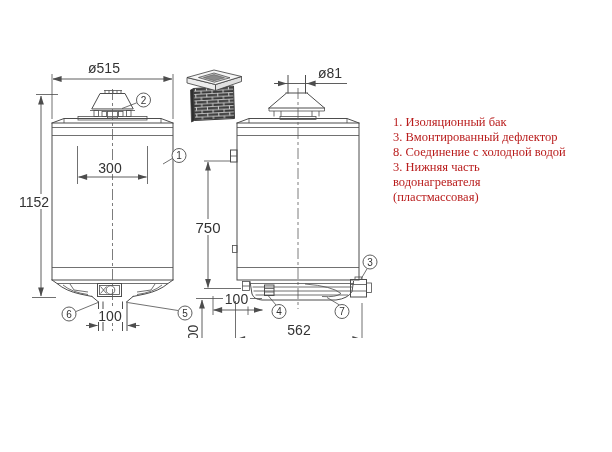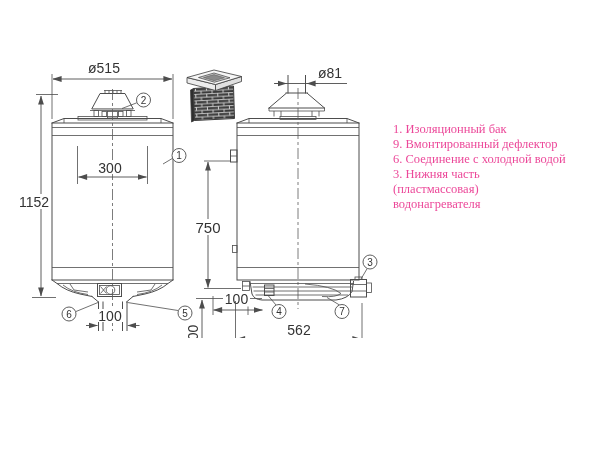--- a/index.html
+++ b/index.html
@@ -9,23 +9,23 @@
   .ln{stroke:#4d4d4d;stroke-width:1;fill:none;stroke-linecap:square;}
   .thin{stroke:#4d4d4d;stroke-width:.8;fill:none;}
   .cline{stroke:#5a5a5a;stroke-width:.8;fill:none;stroke-dasharray:11 3 3 3;}
   .dimln{stroke:#4d4d4d;stroke-width:.9;fill:none;}
   .arr{fill:#4d4d4d;}
   .dimtxt{font-family:"Liberation Sans",sans-serif;font-size:14px;fill:#333;text-anchor:middle;}
   .dimtxt-big{font-family:"Liberation Sans",sans-serif;font-size:15px;fill:#333;text-anchor:middle;}
   .bg{fill:#ffffff;}
   .co{stroke:#4d4d4d;stroke-width:.9;fill:#ffffff;}
   .cn{font-family:"Liberation Sans",sans-serif;font-size:10px;fill:#333;text-anchor:middle;}
-  .legend{position:absolute;left:393px;top:122px;width:205px;
+  .legend{position:absolute;left:393px;top:115px;width:205px;
           font-family:"Liberation Serif",serif;font-size:12.5px;line-height:15.1px;
-          color:#ec4899;white-space:nowrap;}
+          color:#b91c1c;white-space:nowrap;}
 </style>
 </head>
 <body>
 
 <div class="canvas">
 
 <svg width="612" height="452" viewBox="0 0 612 452">
   <defs>
     <marker id="ahE" markerWidth="10" markerHeight="7" refX="8.6" refY="3.5" orient="auto" markerUnits="userSpaceOnUse">
       <path d="M0,0.6 L9,3.5 L0,6.4 Z" class="arr"></path>
@@ -210,20 +210,20 @@
   </g>
 
   <g>
     <line x1="196" y1="400.5" x2="344" y2="400.5" stroke="#4d4d4d" stroke-width="1.1"></line>
     <rect x="206" y="401" width="132" height="11" fill="url(#hatch)"></rect>
   </g>
 </svg>
 
 <div class="legend">
   <div>1. Изоляционный бак</div>
-  <div>9. Вмонтированный дефлектор</div>
-  <div>6. Соединение с холодной водой</div>
+  <div>3. Вмонтированный дефлектор</div>
+  <div>8. Соединение с холодной водой</div>
   <div>3. Нижняя часть</div>
+  <div>водонагревателя</div>
   <div>(пластмассовая)</div>
-  <div>водонагревателя</div>
 </div>
 
 </div>
 
 </body></html>

